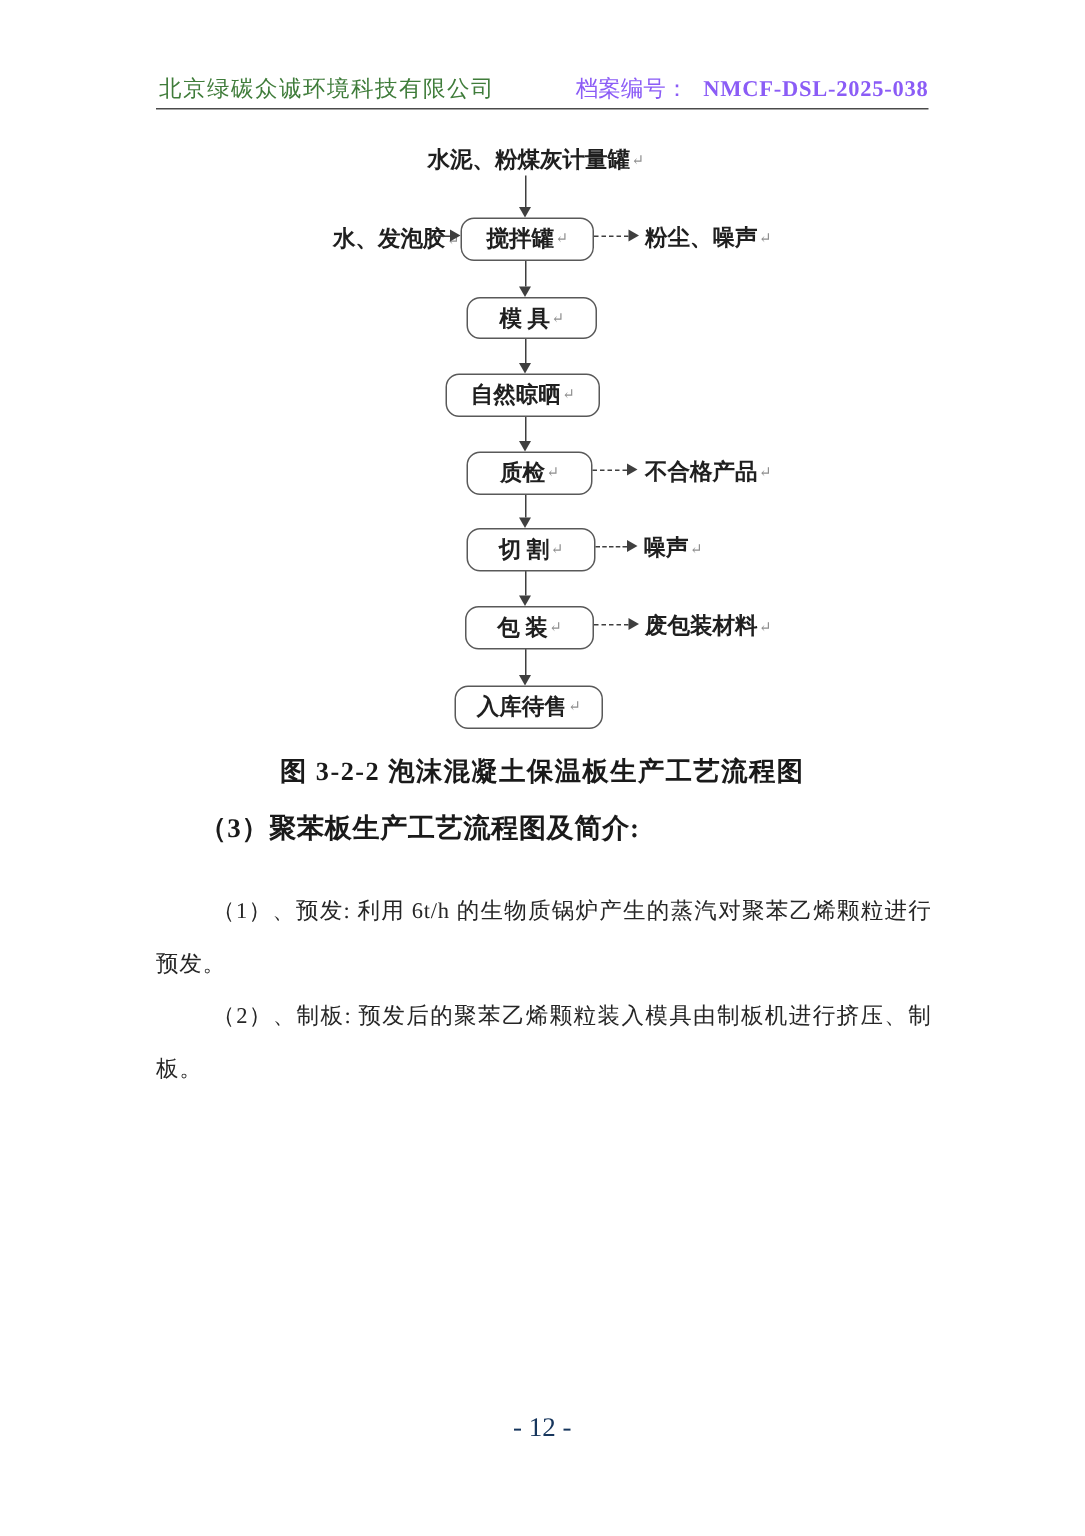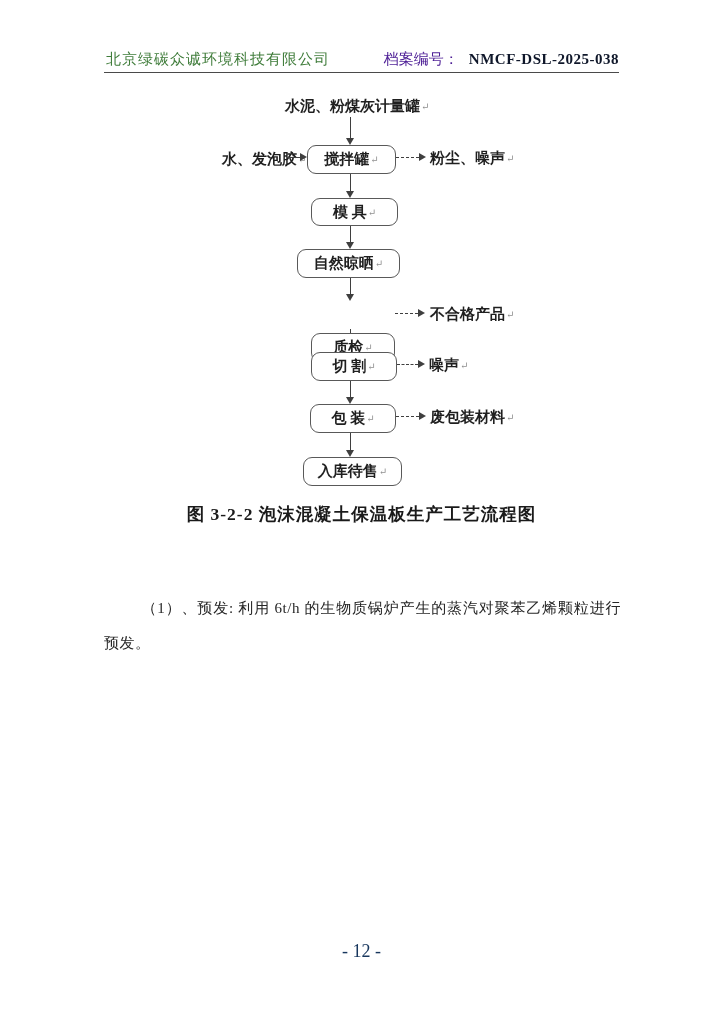--- a/index.html
+++ b/index.html
@@ -33,21 +33,21 @@
   .bodytext p{margin:0;text-indent:2.5em;}
   .pageno{position:absolute;left:0;top:941px;width:723px;text-align:center;font-size:18px;color:#17365d;}
 </style>
 </head>
 <body>
 
 <div class="page">
 
   <div class="hdr-left" style="color:#3f7c3a;">北京绿碳众诚环境科技有限公司</div>
   <div class="hdr-right">
-    <span style="color:#4c1d95;">档案编号：</span><span class="num" style="color:#0f172a;">NMCF-DSL-2025-038</span>
+    <span style="color:#8b5cf6;">档案编号：</span><span class="num" style="color:#8b5cf6;">NMCF-DSL-2025-038</span>
   </div>
   <div class="hdr-rule"></div>
 
   <div>
 
     <div class="fc-label" style="left:285px;top:97px;width:170px;">
       <span>水泥、粉煤灰计量罐</span><span class="ret">↵</span>
     </div>
 
     <div class="vline" style="left:350px;top:117px;height:21px;"></div>
@@ -82,21 +82,21 @@
         <span class="ret">↵</span>
     </div>
     <div class="fc-box" style="left:311px;top:198px;width:85px;height:26px;">
       <span>模 具</span>
         <span class="ret">↵</span>
     </div>
     <div class="fc-box" style="left:297px;top:249px;width:101px;height:27px;">
       <span>自然晾晒</span>
         <span class="ret">↵</span>
     </div>
-    <div class="fc-box" style="left:311px;top:301px;width:82px;height:27px;margin-top:32px;">
+    <div class="fc-box" style="left:311px;top:301px;width:82px;height:27px;">
       <span>质检</span>
         <span class="ret">↵</span>
     </div>
     <div class="fc-box" style="left:311px;top:352px;width:84px;height:27px;">
       <span>切 割</span>
         <span class="ret">↵</span>
     </div>
     <div class="fc-box" style="left:310px;top:404px;width:84px;height:27px;">
       <span>包 装</span>
         <span class="ret">↵</span>
@@ -126,20 +126,22 @@
 
     <div class="hdash" style="left:396px;top:416px;width:23px;"></div>
     <div class="ah-right" style="left:419px;top:412px;"></div>
     <div class="fc-label" style="left:430px;top:408px;">
       <span>废包装材料</span><span class="ret">↵</span>
     </div>
   </div>
 
   <div class="caption">图 3-2-2 泡沫混凝土保温板生产工艺流程图</div>
 
+  <div class="heading">（3）聚苯板生产工艺流程图及简介:</div>
 
   <div class="bodytext">
     <p>（1）、预发: 利用 6t/h 的生物质锅炉产生的蒸汽对聚苯乙烯颗粒进行预发。</p>
+    <p>（2）、制板: 预发后的聚苯乙烯颗粒装入模具由制板机进行挤压、制板。</p>
   </div>
 
   <div class="pageno">- 12 -</div>
 
 </div>
 
 </body></html>

